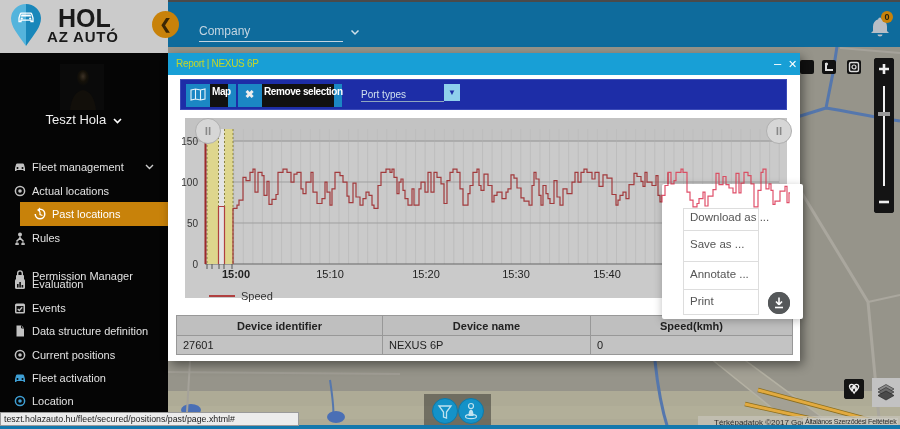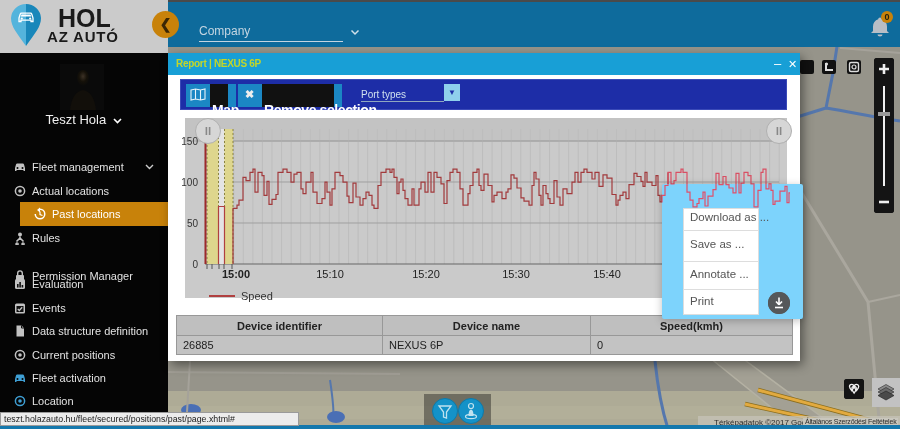--- a/index.html
+++ b/index.html
@@ -26,43 +26,43 @@
 #uname { position:absolute; left:0; top:112px; width:168px; text-align:center; color:#f0f0f0; font-size:13px; }
 .mi { position:absolute; left:0; width:168px; height:24px; color:#e2e2e2; font-size:11px; }
 .mi .ic { position:absolute; left:13px; top:5px; width:14px; height:14px; }
 .mi .lb { position:absolute; left:32px; top:6px; }
 .mi.hl { background:#c8820a; color:#fff;margin-left:20px; }
 .mi .chev { position:absolute; right:14px; top:6px; font-size:10px; color:#ccc; }
 
 
 #dialog { left:168px; top:53px; width:632px; height:308px; background:#fff; z-index:4; box-shadow:3px 4px 10px rgba(0,0,0,0.45); }
 #dtitle { position:absolute; left:0; top:0; width:632px; height:22px; background:#189fd6; }
-#dtitle .t { position:absolute; left:8px; top:5px; color:#c3d629; font-size:10px; font-weight:bold; letter-spacing:-0.3px; }
+#dtitle .t { position:absolute; left:8px; top:5px; color:#c3d629; font-size:10px; font-weight:normal; letter-spacing:-0.3px; }
 #dtitle .mn { position:absolute; left:606px; top:3px; color:#fff; font-size:13px; }
 #dtitle .cl { position:absolute; left:620px; top:5px; color:#fff; font-size:11px; }
 #toolbar { position:absolute; left:12px; top:26px; width:607px; height:31px; background:#1d2da7; border:1px solid #3a4ab8; }
 .pfbtn { position:absolute; top:4px; height:23px; background:#111; }
 .pfbtn .icap { position:absolute; left:0; top:0; width:24px; height:23px; background:#1b87c4; }
 .pfbtn .rcap { position:absolute; right:0; top:0; width:8px; height:23px; background:#1b87c4; }
-.pfbtn .bl { position:absolute; left:26px; top:18px; color:#fff; font-size:14px; font-weight:bold; white-space:nowrap; letter-spacing:-0.4px; }
+.pfbtn .bl { position:absolute; left:26px; top:2px; color:#fff; font-size:10px; font-weight:bold; white-space:nowrap; letter-spacing:-0.4px; }
 #porttypes { position:absolute; left:180px; top:9px; color:#cfe0ee; font-size:10px; }
 #ptline { position:absolute; left:180px; top:21px; width:83px; border-bottom:1px solid #8fa6c0; }
 #ptdd { position:absolute; left:263px; top:4px; width:16px; height:17px; background:#8fd0ec; color:#1d2da7; font-size:8px; text-align:center; line-height:17px; }
 
 
 #chart { position:absolute; left:17px; top:65px; width:602px; height:180px; background:#cacaca; }
 #legend { position:absolute; left:73px; top:237px; font-size:11px; color:#333;text-align:center; }
 
 
 #rtable { position:absolute; left:8px; top:262px; width:617px; border-collapse:collapse; font-size:11px; color:#222; }
 #rtable th { background:#bfbfbf; border:1px solid #989898; height:20px; font-size:11px; }
 #rtable td { background:#c3c3c3; border:1px solid #989898; height:19px; padding-left:6px; }
 
 
-#expop { left:662px; top:184px; width:141px; height:135px; background:#7dd3fc; z-index:5; border-radius:2px; box-shadow:0 2px 8px rgba(0,0,0,0.25); }
+#expop { left:662px; top:184px; width:141px; height:135px; background:#ffffff; z-index:5; border-radius:2px; box-shadow:0 2px 8px rgba(0,0,0,0.25); }
 #menubox { position:absolute; left:21px; top:24px; width:76px; height:107px; border:1px solid #ddd; background:#fff; }
 .mitem { position:absolute; left:28px; width:120px; color:#555; font-size:11.5px; white-space:nowrap; }
 #dlcirc { position:absolute; left:106px; top:108px; width:22px; height:22px; border-radius:50%; background:#55585a; }
 
 
 .mapbtn { position:absolute; width:14px; height:14px; background:#111; border-radius:2px; z-index:1; }
 #zoomctl { position:absolute; left:874px; top:58px; width:20px; height:155px; background:#111; border-radius:3px; z-index:1; }
 #botpanel { position:absolute; left:424px; top:394px; width:67px; height:35px; background:rgba(60,58,52,0.55); z-index:1; }
 .bluecirc { position:absolute; top:398px; width:26px; height:26px; border-radius:50%; background:#1492c8; border:1px solid #0d7aaa; z-index:2; }
 #gmbtn1 { position:absolute; left:844px; top:379px; width:20px; height:20px; background:#111; border-radius:3px; z-index:1; }
@@ -361,21 +361,21 @@
       </svg>
   <div id="legend">Speed</div>
   <table id="rtable">
     <tbody>
           <tr>
             <th style="width:206px;">Device identifier</th>
             <th style="width:208px;">Device name</th>
             <th>Speed(kmh)</th>
           </tr>
     <tr>
-            <td>26885</td>
+            <td>27601</td>
             <td>NEXUS 6P</td>
             <td>0</td>
           </tr>
   </tbody>
       </table>
 </div>
 
 <div id="expop" class="abs">
   <svg width="141" height="60" style="position:absolute;left:0;top:0;overflow:hidden;">
 <polyline points="-6,1.5 -6,-8.3 -4,-8.3 -4,11.3 -2,11.3 -2,17.9 0,17.9 0,11.3 3,11.3 3,1.5 6,1.5 6,-11.6 9,-11.6 9,-0.1 12,-0.1 12,-3.4 14,-3.4 14,-11.6 19,-11.6 19,-14.8 21,-14.8 21,-11.6 25,-11.6 25,8.1 28,8.1 28,16.2 31,16.2 31,22.8 35,22.8 35,19.5 37,19.5 37,14.6 41,14.6 41,8.1 43,8.1 43,22 46,22 46,12.1 51,12.1 51,5.6 54,5.6 54,-10.7 57,-10.7 57,0.7 61,0.7 61,-7.5 64,-7.5 64,0.7 67,0.7 67,4 71,4 71,8.9 74,8.9 74,-10.7 77,-10.7 77,8.9 79,8.9 79,-0.9 82,-0.9 82,-11.6 86,-11.6 86,-8.3 89,-8.3 89,-0.1 92,-0.1 92,22.8 96,22.8 96,6.4 99,6.4 99,-11.6 101,-11.6 101,-14.8 104,-14.8 104,4.8 107,4.8 107,-0.1 109,-0.1 109,6.4 111,6.4 111,20.3 113,20.3 113,17.1 118,17.1 118,7.2 123,7.2 123,2.3 125,2.3 125,18.7 127,18.7 127,8.9 128,8.9" fill="none" stroke="#e0506a" stroke-width="1.2"></polyline>

